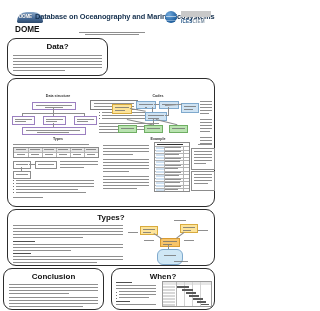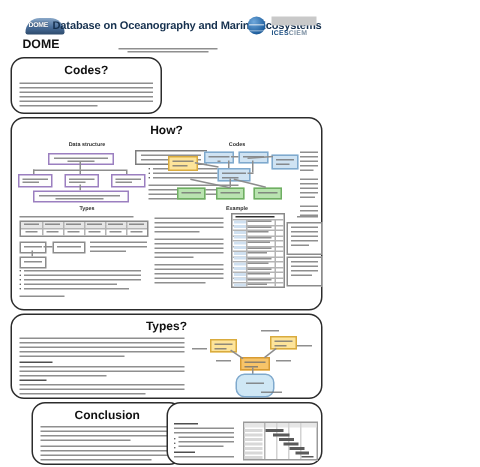--- a/index.html
+++ b/index.html
@@ -82,34 +82,33 @@
     <div class="globe"></div>
     <div class="ices">
       <div class="ices-bar"></div>
       <div class="ices-txt">
         <span>ICES</span><i>CIEM</i>
       </div>
     </div>
   </div>
 
   <div class="panel" style="left:4px;top:36px;width:99px;height:36px;">
-    <div class="ptitle" style="top:3px;font-size:8px;">Codes?</div>
+    <div class="ptitle" style="top:3px;font-size:8px;">Data?</div>
     <div>
       <div class="tl" style="left:5px;top:16px;width:89px;"></div>
       <div class="tl" style="left:5px;top:19px;width:89px;"></div>
       <div class="tl" style="left:5px;top:22px;width:89px;"></div>
       <div class="tl" style="left:5px;top:25px;width:89px;"></div>
       <div class="tl" style="left:5px;top:28px;width:89px;"></div>
       <div class="tl" style="left:5px;top:31px;width:52px;"></div>
     </div>
   </div>
 
 
   <div class="panel" style="left:4px;top:76px;width:206px;height:127px;">
-    <div class="ptitle" style="top:3px;font-size:8px;">How?</div>
 
     <div class="stitle" style="left:10px;top:15px;width:80px;">Data structure</div>
     <div>
       <div class="bx pur" style="left:24px;top:23px;width:42px;height:6px;">
         <div class="tl" style="left:3px;top:2px;width:36px;"></div>
         <div class="tl" style="left:12px;top:4px;width:18px;"></div>
       </div>
       <div class="bx" style="left:82px;top:21px;width:46px;height:8px;">
         <div class="tl" style="left:3px;top:2px;width:40px;"></div>
         <div class="tl" style="left:3px;top:4.5px;width:40px;"></div>
@@ -378,35 +377,36 @@
       <div class="tl" style="left:136px;top:30px;width:10px;"></div>
       <div class="tl" style="left:176px;top:30px;width:10px;"></div>
       <div class="vln" style="left:160px;top:35px;height:5px;"></div>
       <div class="cyl" style="left:149px;top:39px;width:24px;height:14px;border-radius:6px;">
         <div class="tl" style="left:6px;top:5px;width:12px;"></div>
       </div>
       <div class="tl" style="left:166px;top:51px;width:14px;"></div>
     </div>
   </div>
 
-  <div class="panel" style="left:18px;top:266px;width:99px;height:40px;">
+  <div class="panel" style="left:0;top:266px;width:99px;height:40px;">
     <div class="ptitle" style="top:3px;font-size:8px;">Conclusion</div>
     <div>
       <div class="tl" style="left:5px;top:15px;width:89px;"></div>
       <div class="tl" style="left:5px;top:18px;width:89px;"></div>
       <div class="tl" style="left:5px;top:21px;width:89px;"></div>
       <div class="tl" style="left:5px;top:24px;width:60px;"></div>
       <div class="tl" style="left:5px;top:28px;width:89px;"></div>
       <div class="tl" style="left:5px;top:31px;width:89px;"></div>
       <div class="tl" style="left:5px;top:34px;width:89px;"></div>
       <div class="tl" style="left:5px;top:37px;width:74px;"></div>
     </div>
   </div>
 
   <div class="panel" style="left:108px;top:266px;width:102px;height:40px;">
+    <div class="ptitle" style="top:3px;font-size:8px;">When?</div>
     <div>
       <div class="tl dk" style="left:4px;top:13px;width:16px;"></div>
       <div class="tl" style="left:4px;top:16px;width:40px;"></div>
       <div class="tl" style="left:4px;top:19px;width:40px;"></div>
       <div class="bullet" style="left:4px;top:22.5px;"></div>
       <div class="tl" style="left:7px;top:22px;width:37px;"></div>
       <div class="bullet" style="left:4px;top:25.5px;"></div>
       <div class="tl" style="left:7px;top:25px;width:37px;"></div>
       <div class="bullet" style="left:4px;top:28.5px;"></div>
       <div class="tl" style="left:7px;top:28px;width:30px;"></div>

